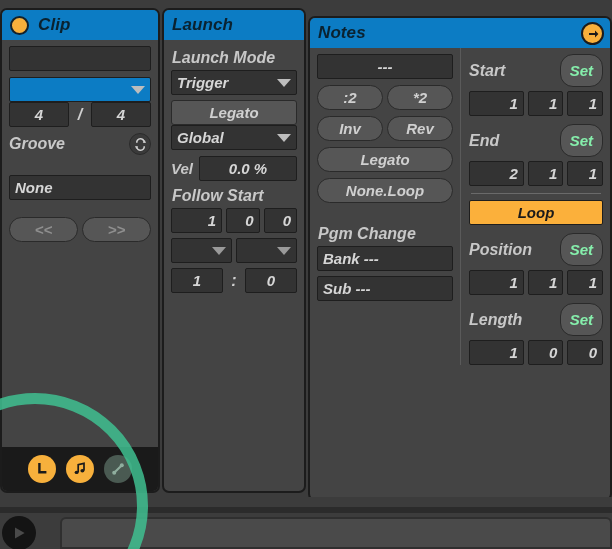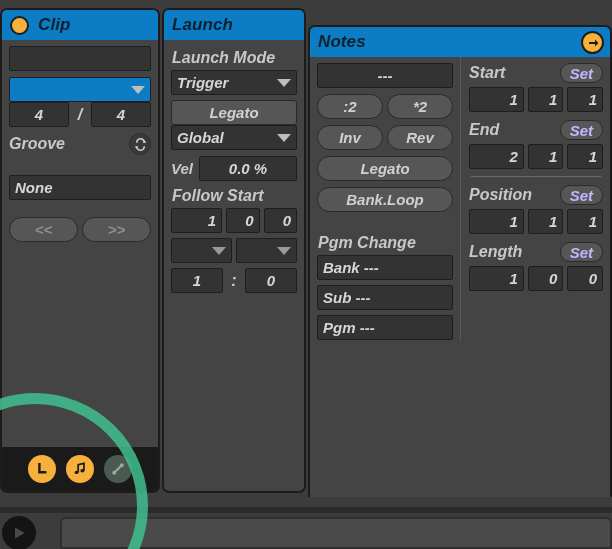--- a/index.html
+++ b/index.html
@@ -90,43 +90,43 @@
     display:flex; align-items:center; justify-content:center;
     color:#d0d0d0; font-size:15px; font-weight:bold;
     white-space:nowrap;
   }
   .btn.pill { border-radius: 13px; }
   .btn.dimtext { color:#8f8f8f; }
   .btn.loop {
     background:#fbb03b; color:#1a1a1a; border:1px solid #1e1e1e; border-radius:2px;
   }
   .btn.setpill {
-    border-radius: 13px; background:#565656; color:#c4b5fd;
-    height:20px; font-size:15px; padding: 0 9px;
+    border-radius: 13px; background:#565656; color:#86efac;
+    height:33px; font-size:15px; padding: 0 9px;
   }
 
   .row { display:flex; gap:4px; }
   .row > * { flex:1; min-width:0; }
 
   .sep { height:1px; background:#6a6a6a; margin: 7px 2px 6px 2px; }
 
   .slash { color:#d0d0d0; font-size:16px; font-weight:bold; display:flex;
            align-items:center; justify-content:center; flex:0 0 14px; }
 
   
   .circ-icon {
     width:22px;height:22px;border-radius:50%;
     background:#3a3a3a; border:1px solid #2b2b2b;
     display:flex;align-items:center;justify-content:center; flex:none;
   }
 
   
   #clip-panel   { left:0px;   top:8px;  width:160px; height:485px; }
   #launch-panel { left:162px; top:8px;  width:144px; height:485px; }
-  #notes-panel  { left:308px; top:25px;  width:304px; height:485px; }
+  #notes-panel  { left:308px; top:16px;  width:304px; height:485px; }
 
   
   .notes-cols { display:flex; }
   .notes-left  { width:152px; padding:6px 7px 0 7px; }
   .notes-right { width:152px; padding:6px 7px 0 8px; border-left:1px solid #5a5a5a; }
 
   .hdr-label-row { display:flex; align-items:center; justify-content:space-between; }
 
   
   .icon-strip {
@@ -310,28 +310,27 @@
         <div style="height:6px"></div>
         <div class="row">
           <div class="btn pill">Inv</div>
           <div class="btn pill">Rev</div>
         </div>
 
         <div style="height:6px"></div>
         <div class="btn pill">Legato</div>
 
         <div style="height:6px"></div>
-        <div class="btn pill">Bank.Loop</div>
+        <div class="btn pill">None.Loop</div>
 
         <div class="lbl" style="margin-top:22px">Pgm Change</div>
         <div class="field">Bank ---</div>
         <div style="height:5px"></div>
         <div class="field">Sub ---</div>
         <div style="height:5px"></div>
-        <div class="field">Pgm ---</div>
       </div>
 
       <div class="notes-right">
         <div class="hdr-label-row">
           <span class="lbl" style="margin:0">Start</span>
           <span class="btn setpill">Set</span>
         </div>
         <div class="row" style="margin-top:4px">
           <div class="field num" style="flex:2">1</div>
           <div class="field num" style="flex:1.1">1</div>
@@ -343,20 +342,21 @@
           <span class="btn setpill">Set</span>
         </div>
         <div class="row" style="margin-top:4px">
           <div class="field num" style="flex:2">2</div>
           <div class="field num" style="flex:1.1">1</div>
           <div class="field num" style="flex:1.1">1</div>
         </div>
 
         <div class="sep"></div>
 
+        <div class="btn loop">Loop</div>
 
         <div class="hdr-label-row" style="margin-top:8px">
           <span class="lbl" style="margin:0">Position</span>
           <span class="btn setpill">Set</span>
         </div>
         <div class="row" style="margin-top:4px">
           <div class="field num" style="flex:2">1</div>
           <div class="field num" style="flex:1.1">1</div>
           <div class="field num" style="flex:1.1">1</div>
         </div>

